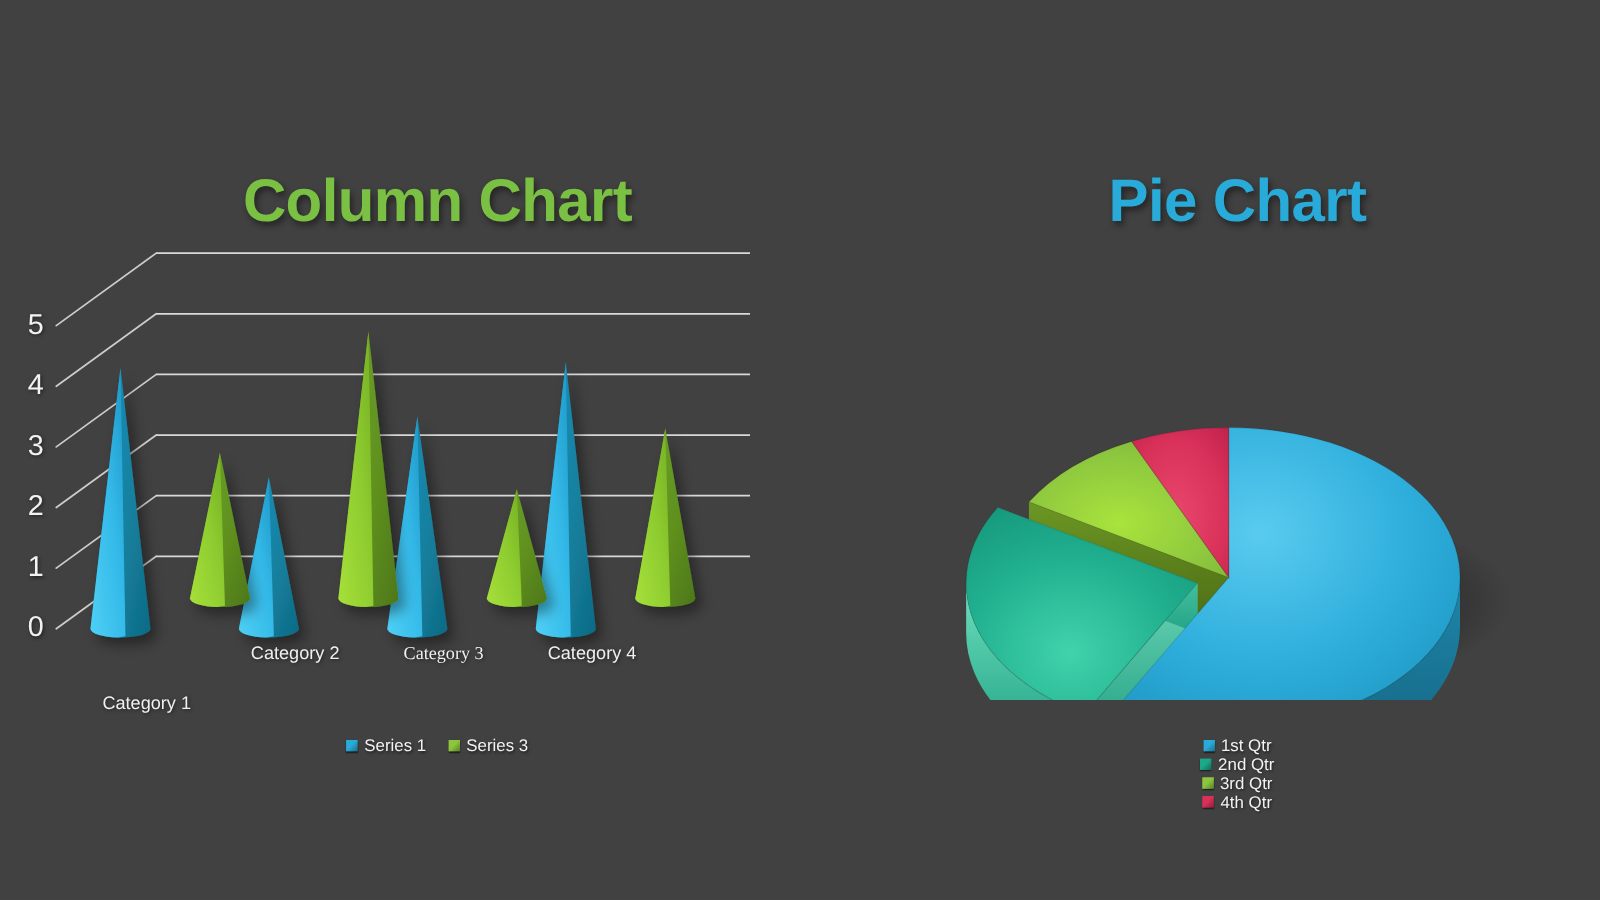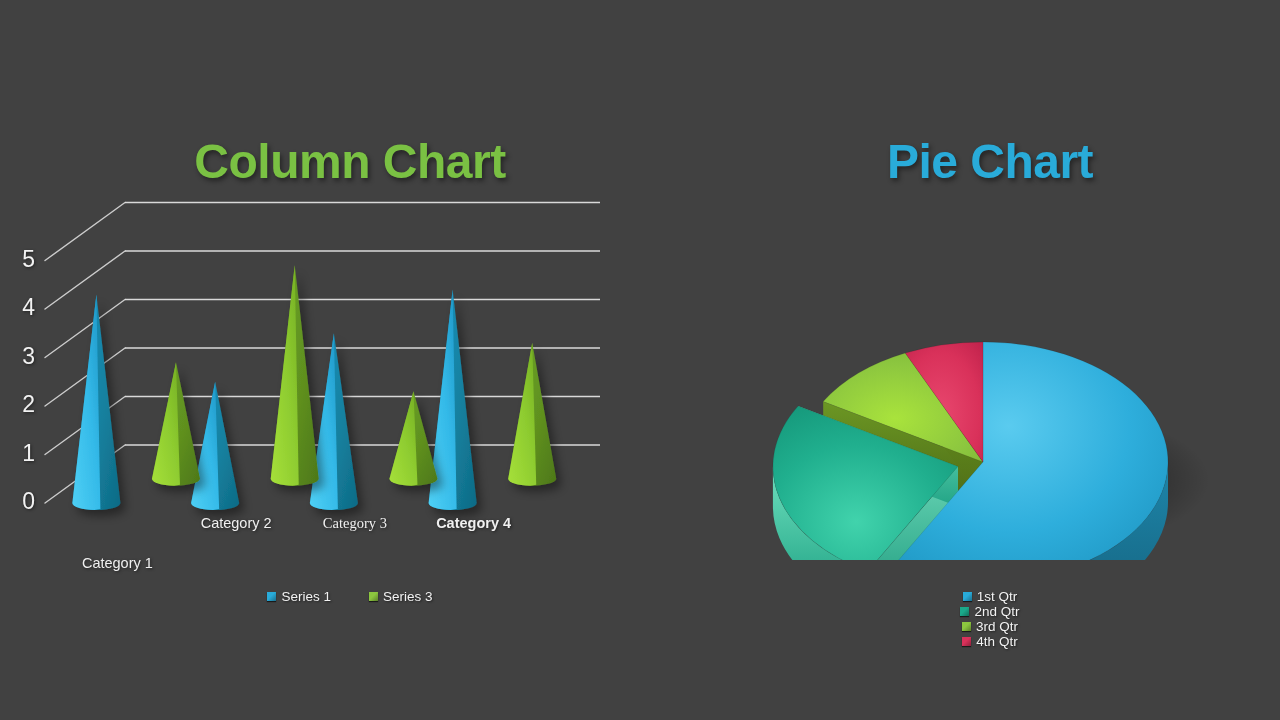--- a/index.html
+++ b/index.html
@@ -47,21 +47,21 @@
   }
 
   
   .legend{
     position:absolute;
     display:flex;align-items:center;justify-content:center;
     width:100%;
   }
   #col-legend{top:589px;}
   #pie-legend{top:589px;flex-direction:column;}
-  .legend-item{display:flex;align-items:center;margin:0 19px;}
+  .legend-item{display:flex;align-items:center;margin:0 9px;}
   .legend-swatch{
     width:9px;height:9px;margin-right:5px;display:inline-block;
     box-shadow:0 1px 1px rgba(0,0,0,.6);
   }
   .legend-text{font-size:13.5px;color:#f2f2f2;white-space:nowrap;
     text-shadow:1px 1px 2px rgba(0,0,0,.5);}
 
   
   #pie-wrap{position:absolute;left:0;top:180px;width:580px;height:380px;}
 </style>
@@ -161,21 +161,21 @@
           <div class="axis-label" style="left: 5px; top: 221px;">2</div>
           <div class="axis-label" style="left: 5px; top: 172.5px;">3</div>
           <div class="axis-label" style="left: 5px; top: 124px;">4</div>
           <div class="axis-label" style="left: 5px; top: 75.5px;">5</div>
         </div>
 
       <div id="x-labels">
           <div class="cat-label" style="left: 57.375px; top: 345px; margin-top: 40px;">Category 1</div>
           <div class="cat-label" style="left: 176.125px; top: 345px;">Category 2</div>
           <div class="cat-label" style="left: 294.875px; top: 345px; font-family: Liberation Serif, serif;">Category 3</div>
-          <div class="cat-label" style="left: 413.625px; top: 345px; font-weight: bold;">Category 4</div>
+          <div class="cat-label" style="left: 413.625px; top: 345px;">Category 4</div>
         </div>
     </div>
 
     <div class="legend" id="col-legend">
         <div class="legend-item">
           <span class="legend-swatch" style="background: linear-gradient(135deg, rgb(41, 171, 217) 0%, rgb(41, 171, 217) 45%, rgba(0, 0, 0, 0.35) 100%), rgb(41, 171, 217);"></span>
           <span class="legend-text">Series 1</span>
         </div>
         <div class="legend-item">
           <span class="legend-swatch" style="background: linear-gradient(135deg, rgb(140, 198, 63) 0%, rgb(140, 198, 63) 45%, rgba(0, 0, 0, 0.35) 100%), rgb(140, 198, 63);"></span>

